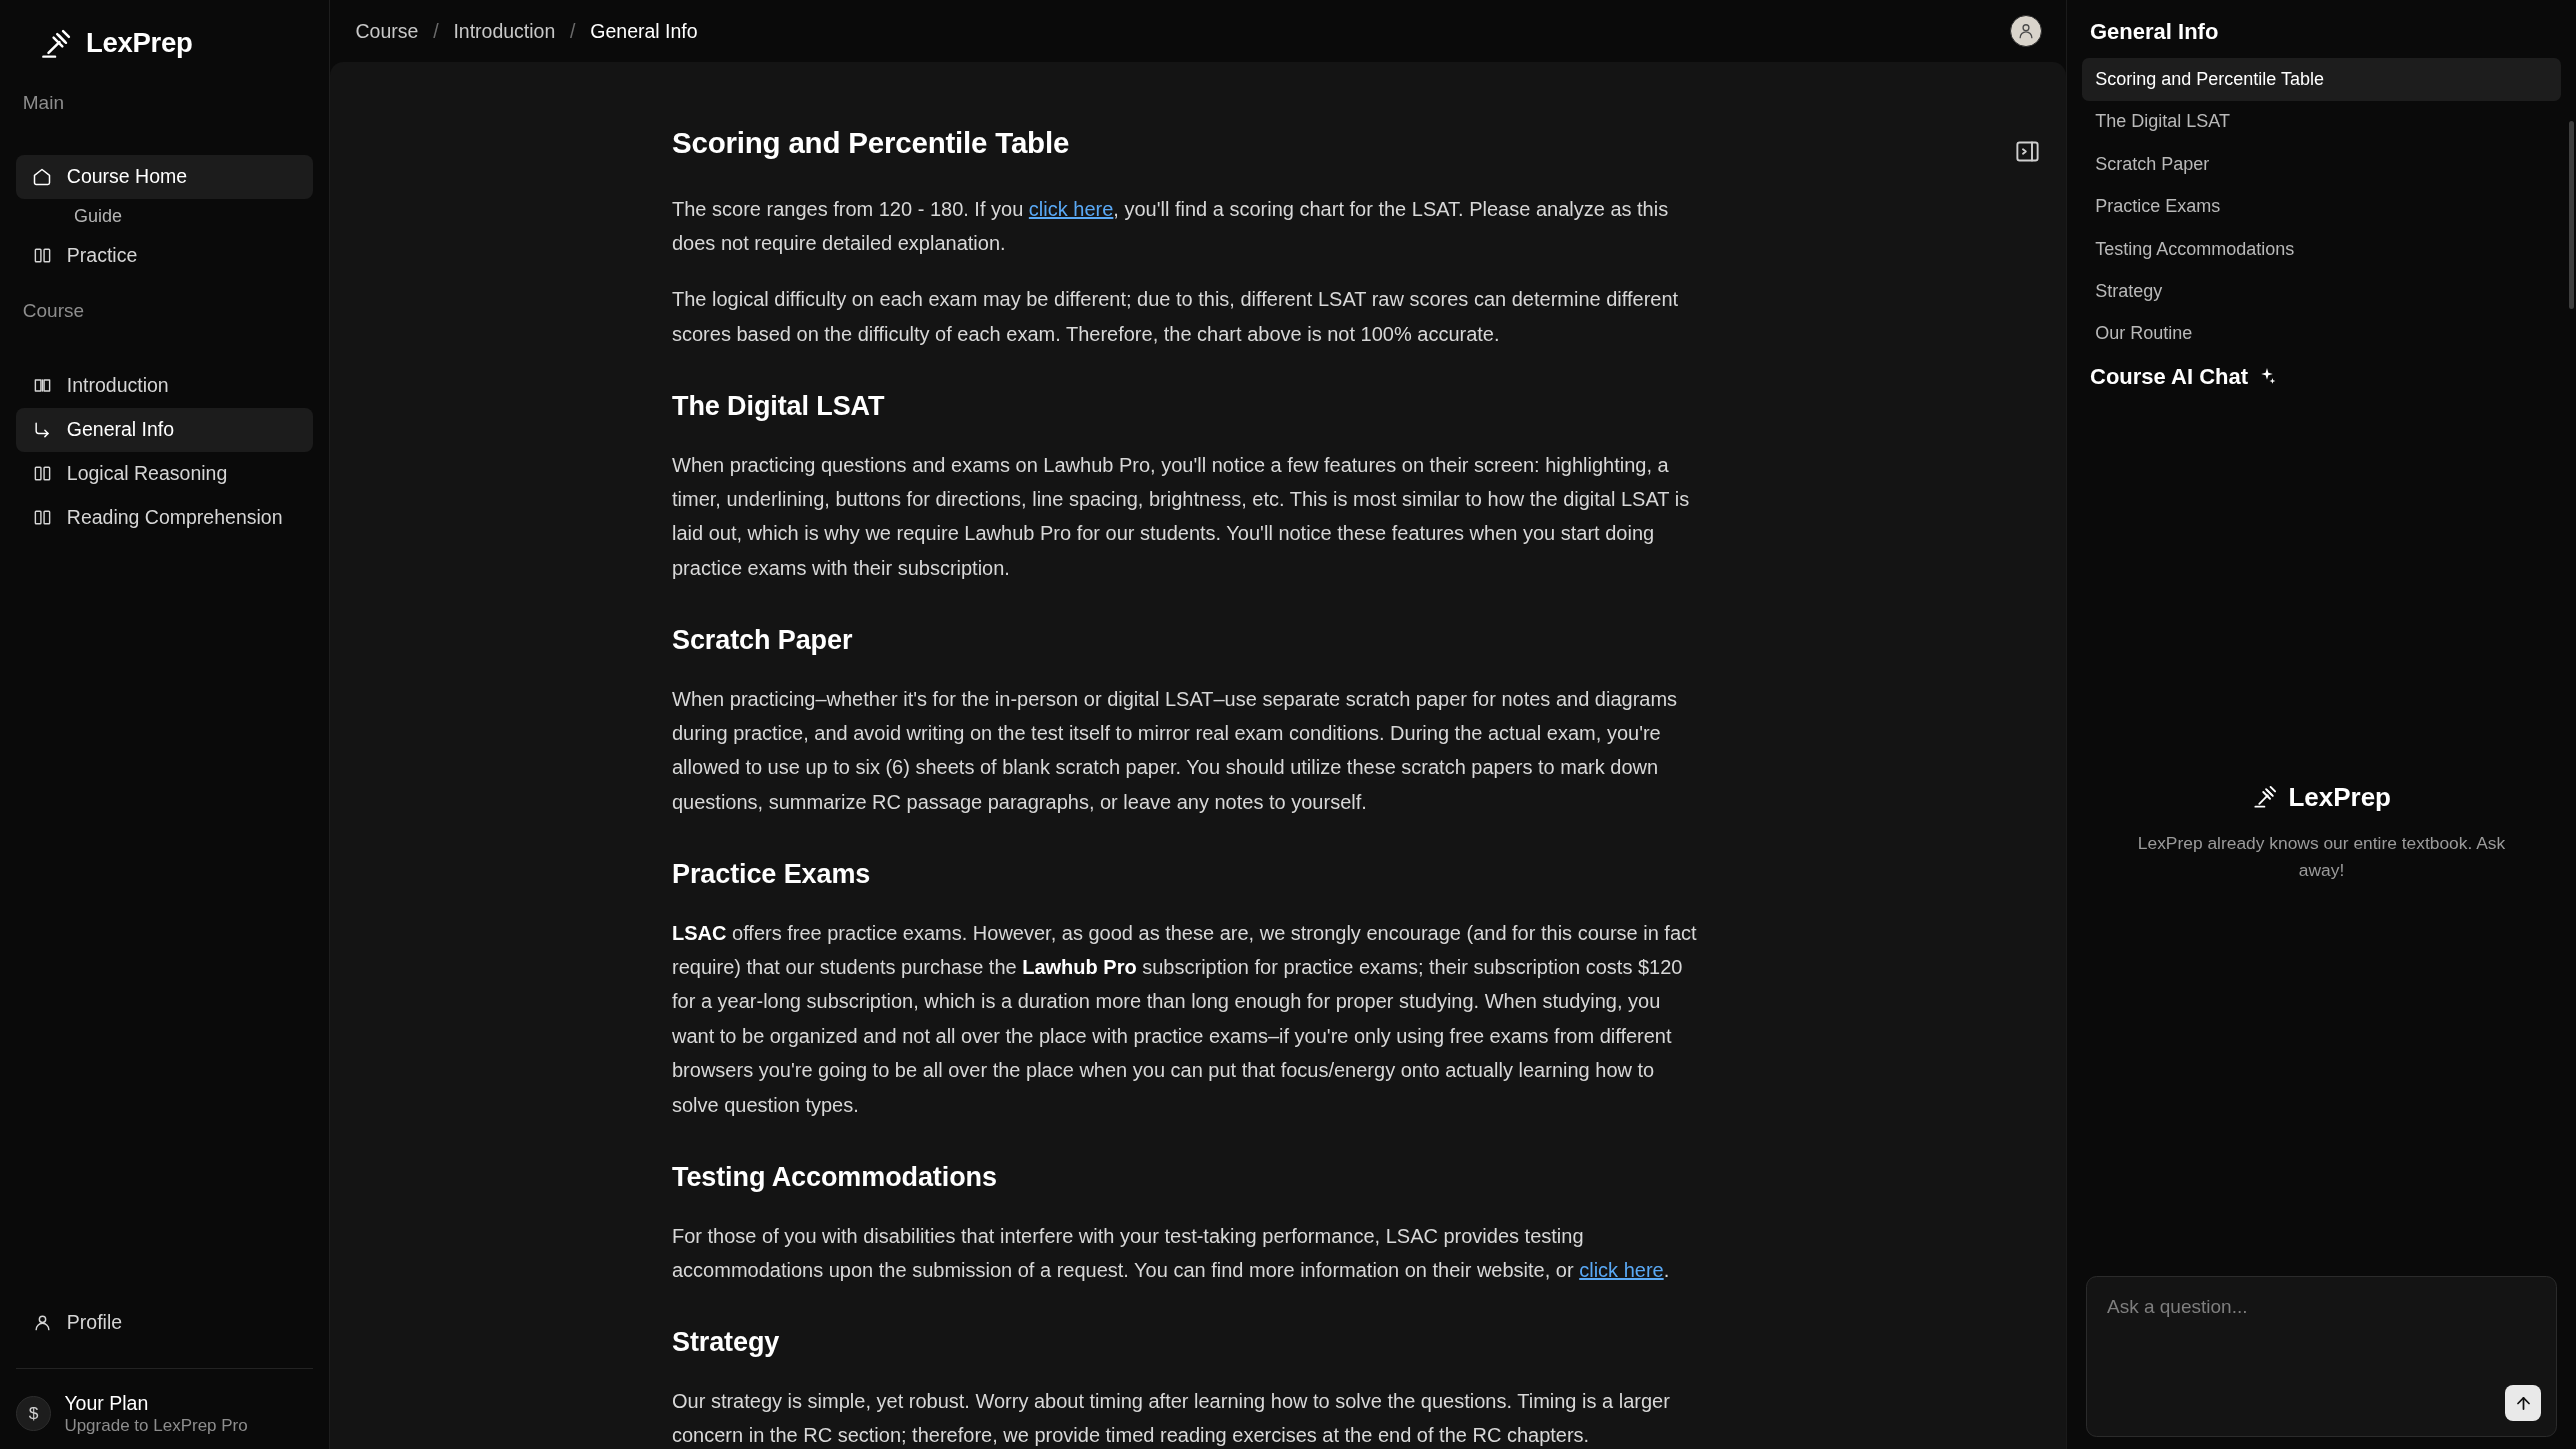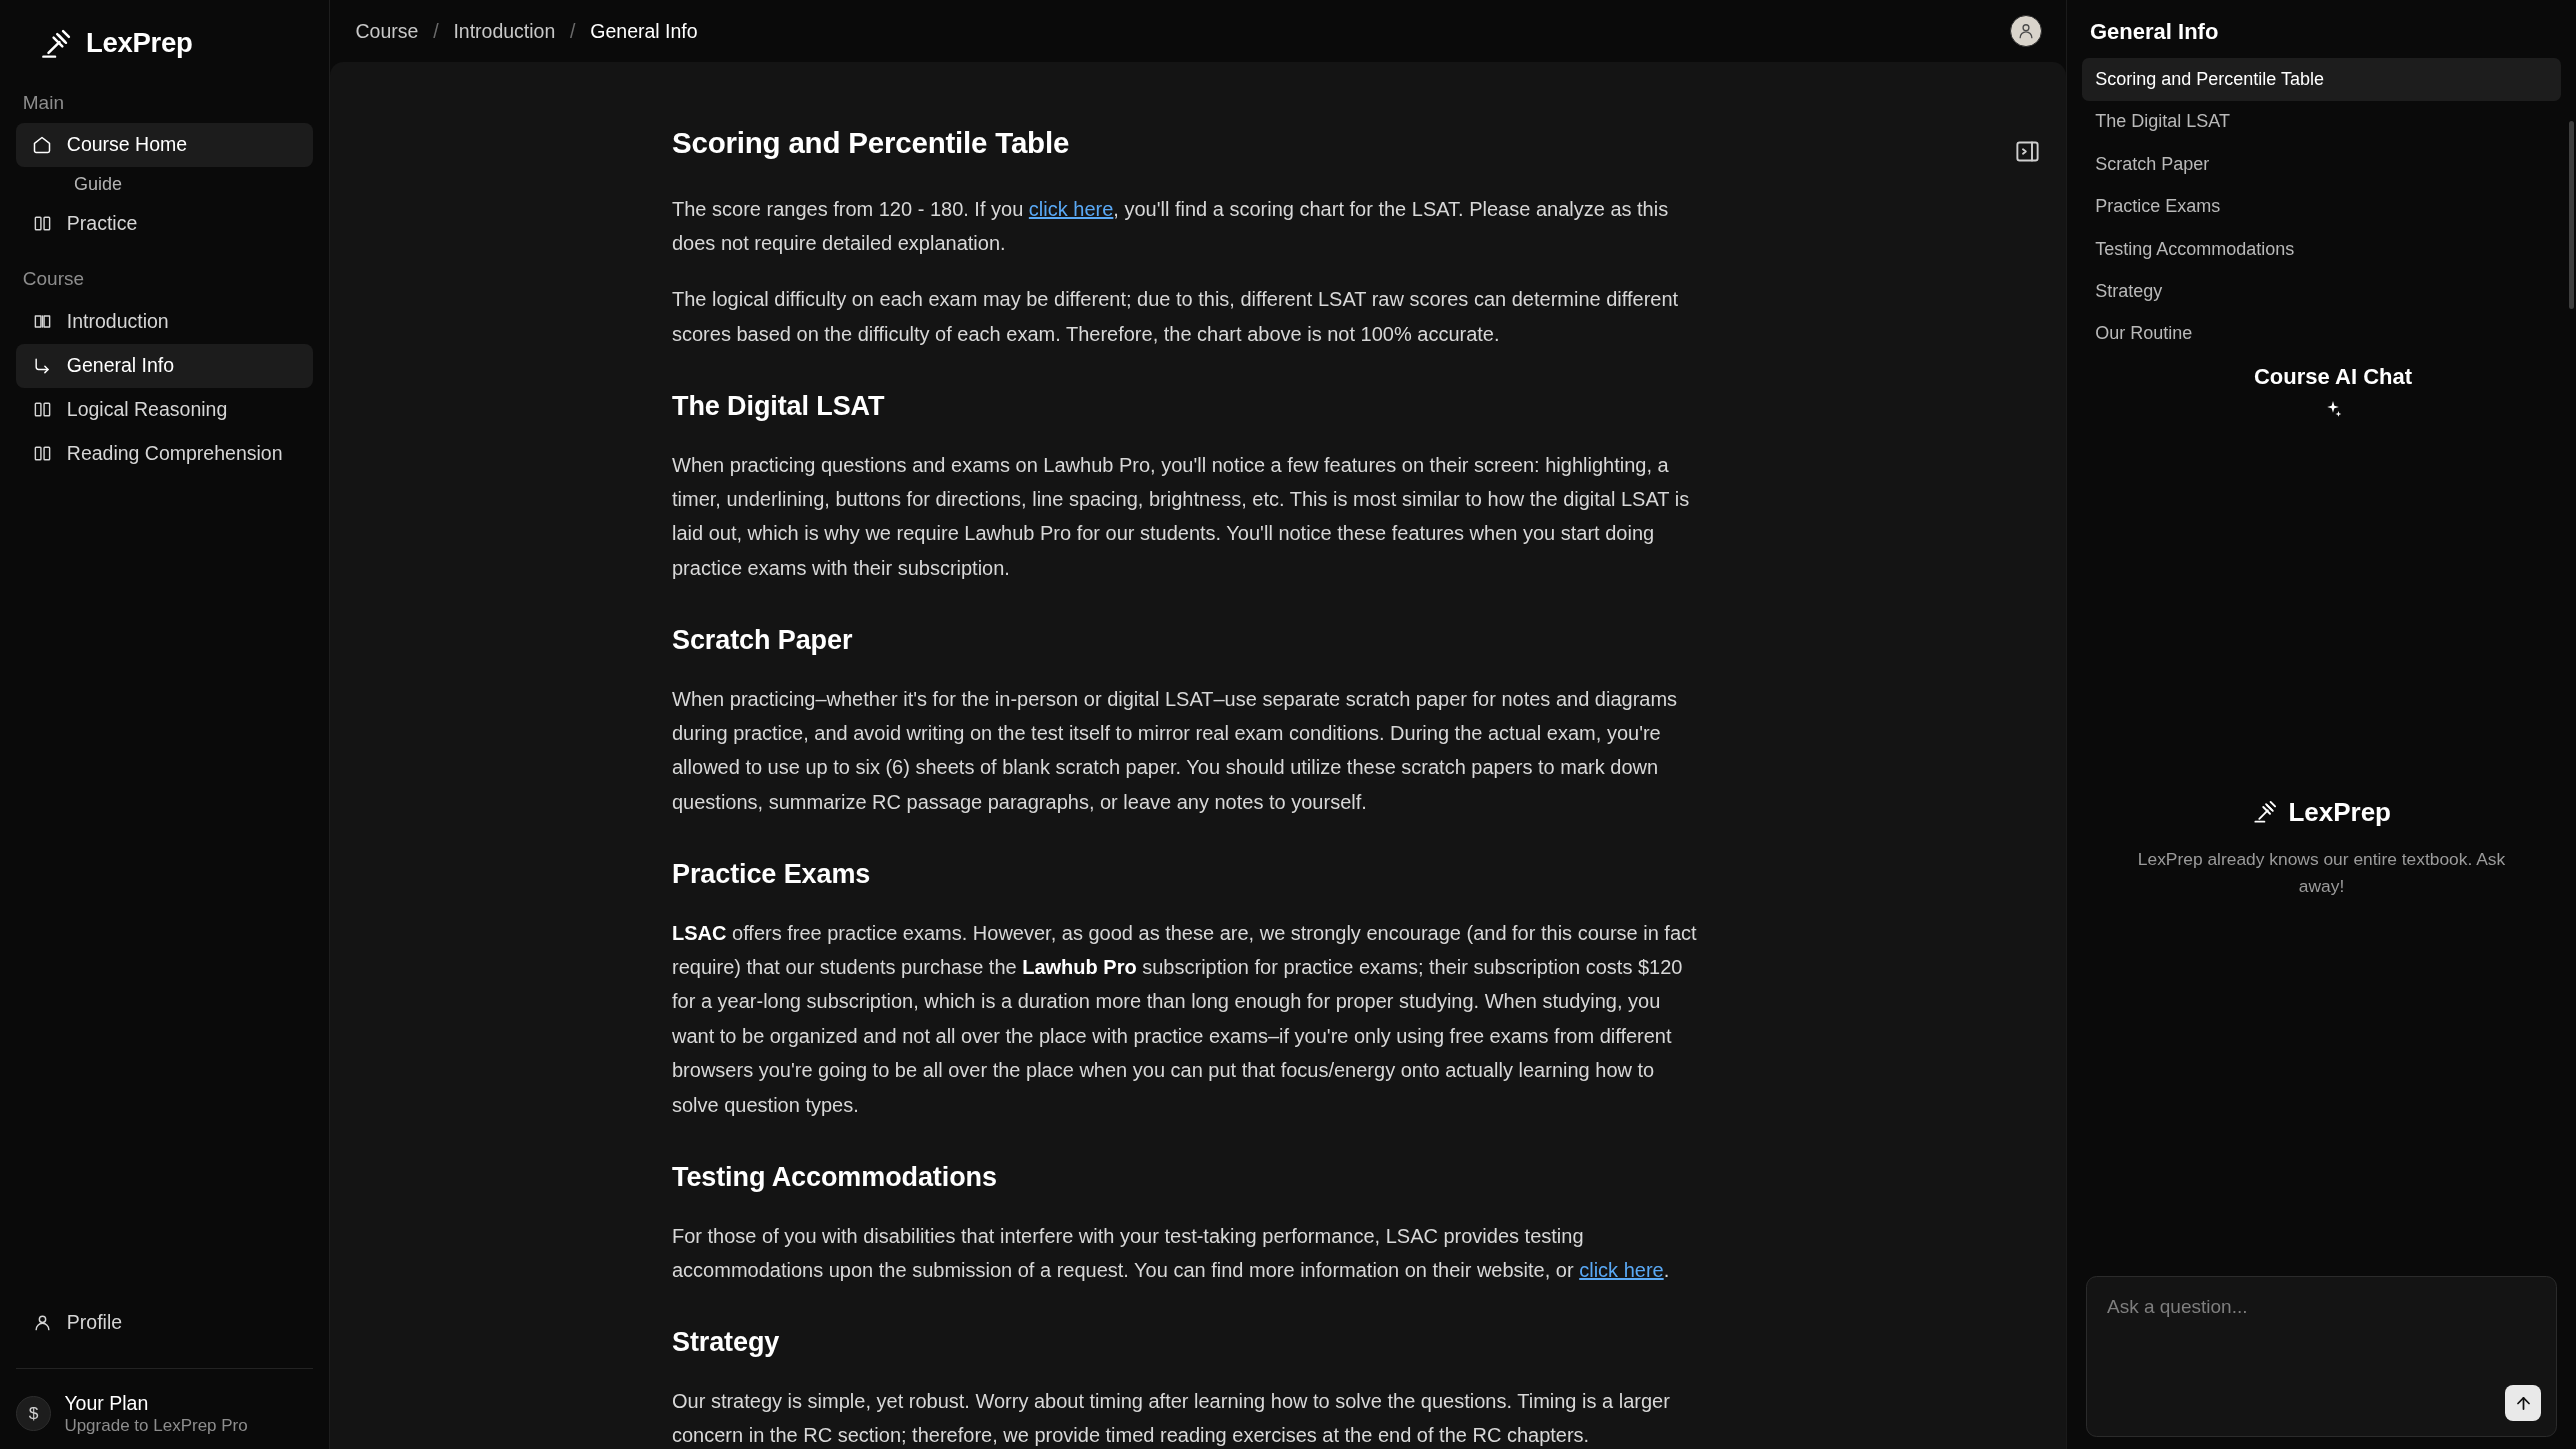--- a/index.html
+++ b/index.html
@@ -26,21 +26,21 @@
     padding: 25.5px 0 23px 39px;
   }
   .brand-mark { width: 35px; height: 35px; display: block; }
   .brand-name { font-size: 27.5px; font-weight: 700; letter-spacing: -0.3px; color: #ffffff; }
 
   .side-section-label {
     font-size: 19px; color: #8d8d8d; font-weight: 400;
     padding: 8px 0 9.4px 14.8px;
     margin-left: 8px;
   }
-  .side-group { padding: 0 16px; }
+  .side-group { padding: 0 16px; margin-top: 32px; }
   .side-item {
     display: flex; align-items: center; gap: 14.8px;
     height: 44px; padding: 0 16px;
     border-radius: 8px;
     font-size: 19.5px; color: #d6d6d6;
     cursor: pointer;
   }
   .side-item.active { background: #1c1c1c; color: #ffffff; }
   .side-item .ico { width: 20px; height: 20px; flex: none; display: flex; align-items: center; justify-content: center; }
   .side-sub {
@@ -154,21 +154,20 @@
     font-size: 18px; color: #b9b9b9;
     padding: 10.7px 13.4px;
     border-radius: 6.7px;
     cursor: pointer;
     white-space: nowrap;
   }
   .toc-item.active { background: #1d1d1d; color: #ffffff; }
   .ai-head {
     display: flex; align-items: center; gap: 9px;
     padding: 17.4px 0 0 23px;
-    flex-direction: column;
   }
   .ai-head-title { font-size: 22px; font-weight: 700; color: #ffffff; }
   .chat-body {
     flex: 1 1 auto;
     display: flex; flex-direction: column;
     align-items: center; justify-content: center;
     padding: 0 40px;
     text-align: center;
   }
   .chat-logo {

